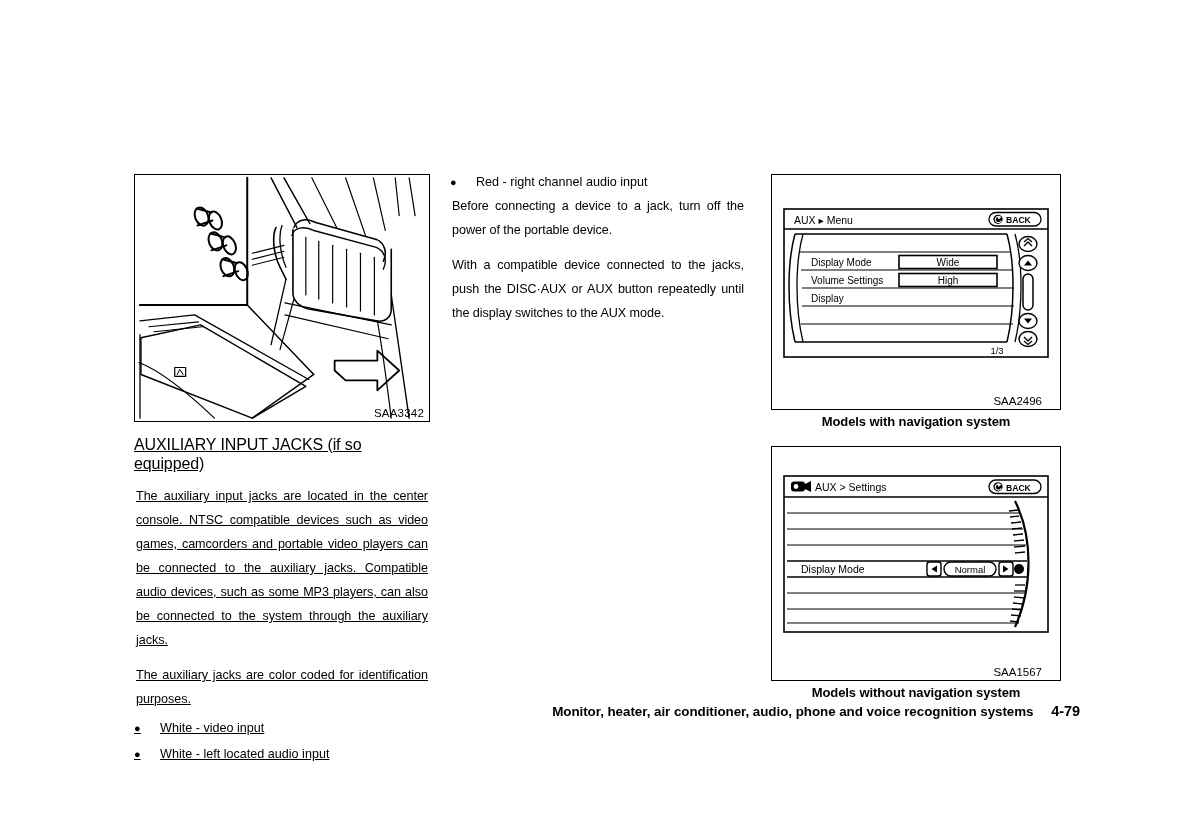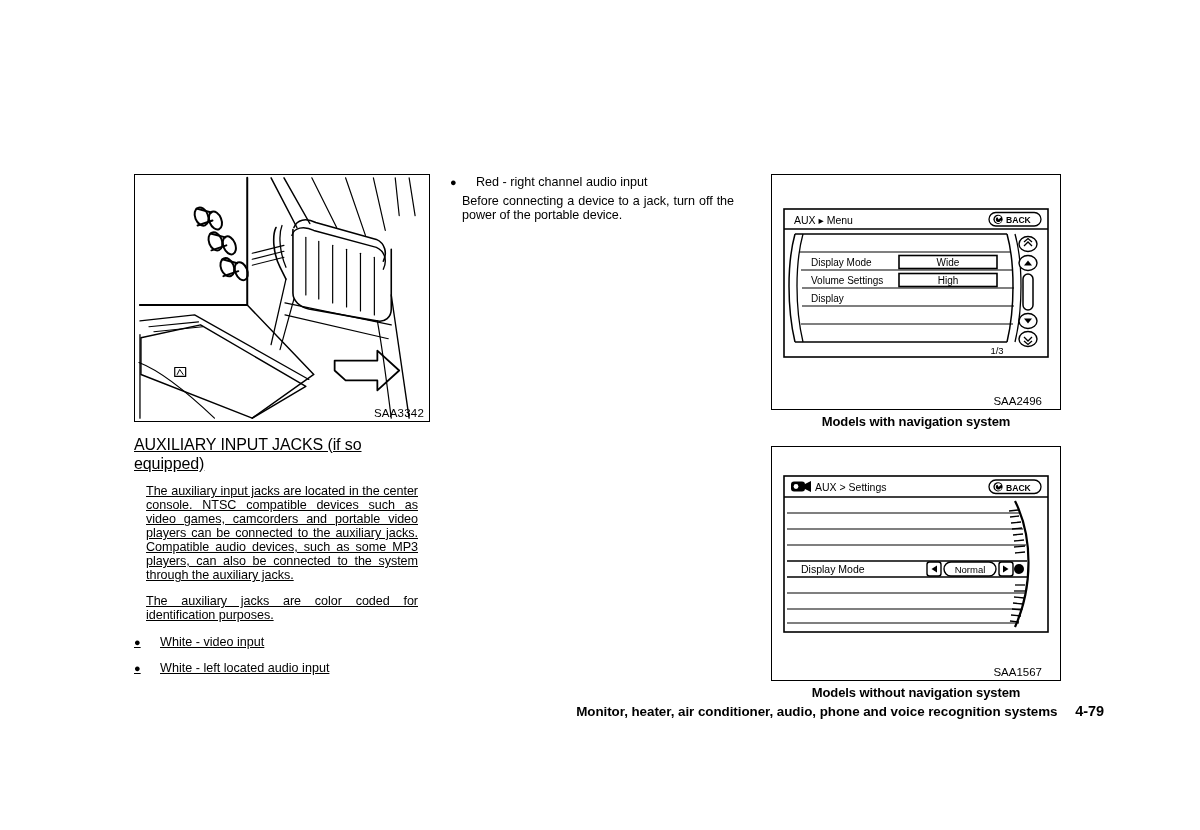--- a/index.html
+++ b/index.html
@@ -46,23 +46,23 @@
     font-size: 11.5px;
     letter-spacing: 0.2px;
   }
   .section-title {
     margin-top: 13px;
     font-size: 16px;
     line-height: 19px;
     letter-spacing: -0.1px;
   }
   p.body {
-    margin: 12px;
+    margin: 2px;
     font-size: 12.6px;
-    line-height: 14px;
+    line-height: 24px;
     text-align: justify;
     text-justify: inter-word;
     letter-spacing: -0.05px;
   }
   p.body.gap { margin-top: 11px; }
   .bullet-row {
     display: flex;
     margin-top: 9px;
     font-size: 12.6px;
     line-height: 16.4px;
@@ -120,21 +120,21 @@
   .ui-svg.nav { top: 33px; }
   .ui-svg.nonav { top: 28px; }
 
   
   .footer {
     position: absolute;
     left: 0;
     right: 0;
     top: 703px;
     text-align: right;
-    padding-right: 96px;
+    padding-right: 120px;
     font-size: 13.4px;
     font-weight: bold;
     letter-spacing: -0.05px;
   }
   .footer .pg { margin-left: 14px; font-size: 14.5px; }
   .nowrap { white-space: nowrap; }
 </style>
 </head>
 <body>
 
@@ -229,20 +229,21 @@
       <span class="bullet-text">White - left located audio input</span>
     </div>
   </div>
 
   <div class="col-mid">
     <div class="bullet-row" style="margin-top:0">
       <span class="bullet-dot">●</span>
       <span class="bullet-text">Red - right channel audio input</span>
     </div>
     <p class="body" style="margin-top:3px">Before connecting a device to a jack, turn off the power of the portable device.</p>
+    <p class="body gap">With a compatible device connected to the jacks, push the DISC·AUX or AUX button repeatedly until the display switches to the AUX mode.</p>
   </div>
 
   <div class="col-right">
 
     <div class="screen-frame">
       <svg class="ui-svg nav" width="266" height="150" viewBox="0 0 266 150" xmlns="http://www.w3.org/2000/svg">
         <rect x="1" y="1" width="264" height="148" fill="#fff" stroke="#000" stroke-width="1.6"></rect>
 
         <line x1="1" y1="21" x2="265" y2="21" stroke="#000" stroke-width="1.3"></line>
         <text id="nav-title" x="11" y="15.5" font-family="Liberation Sans, sans-serif" font-size="10.5" fill="#000">AUX ▸ Menu</text>

